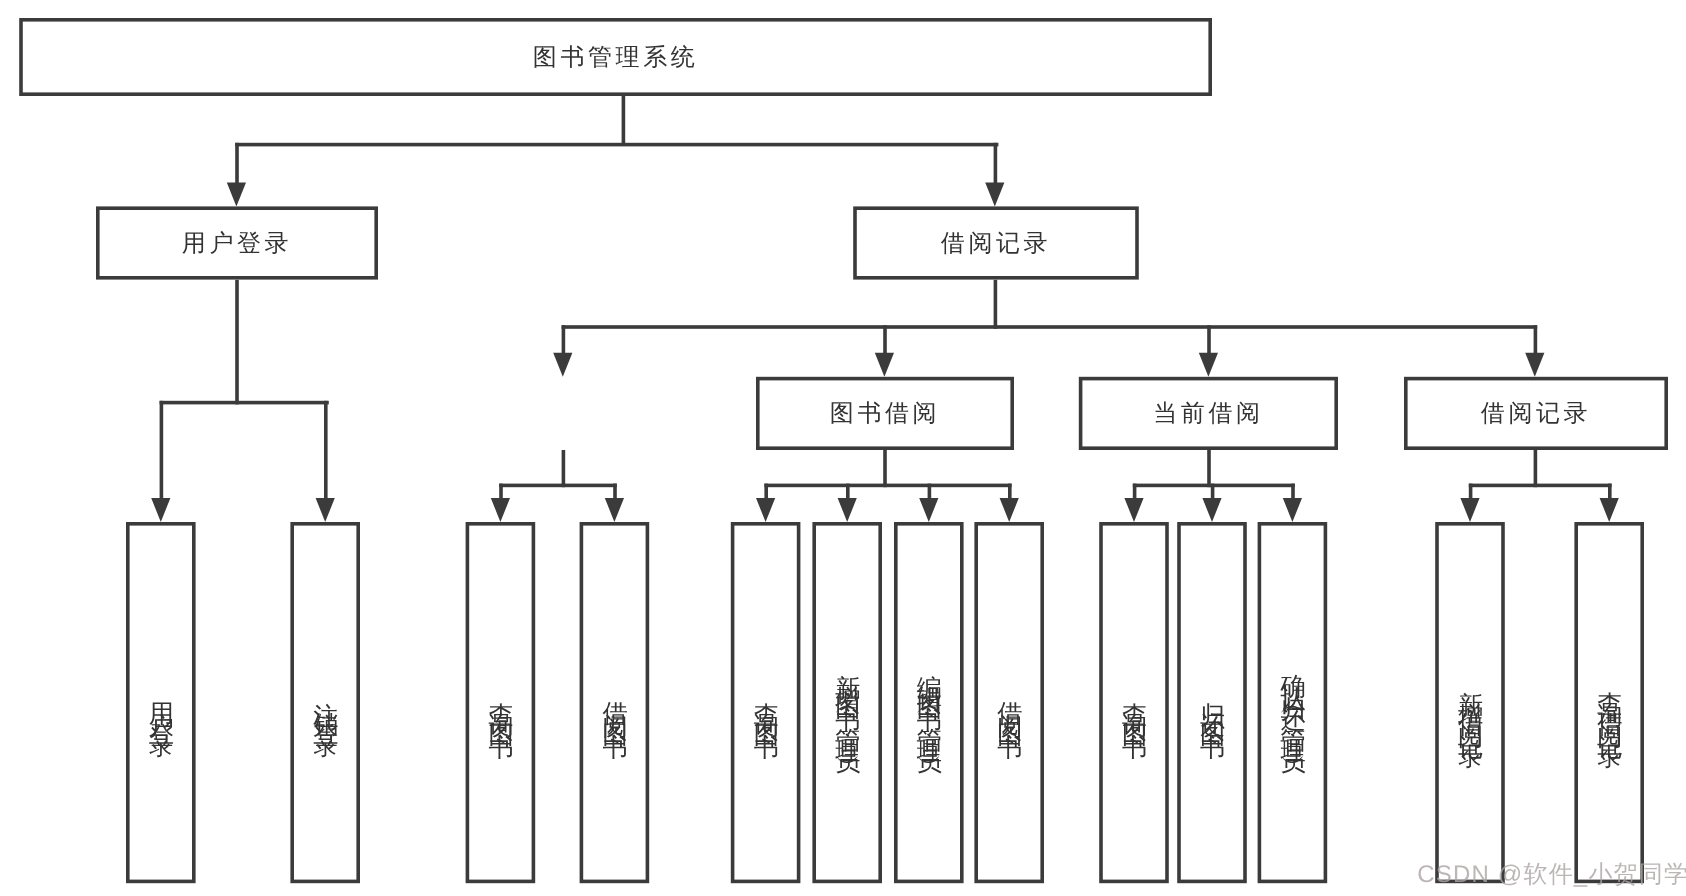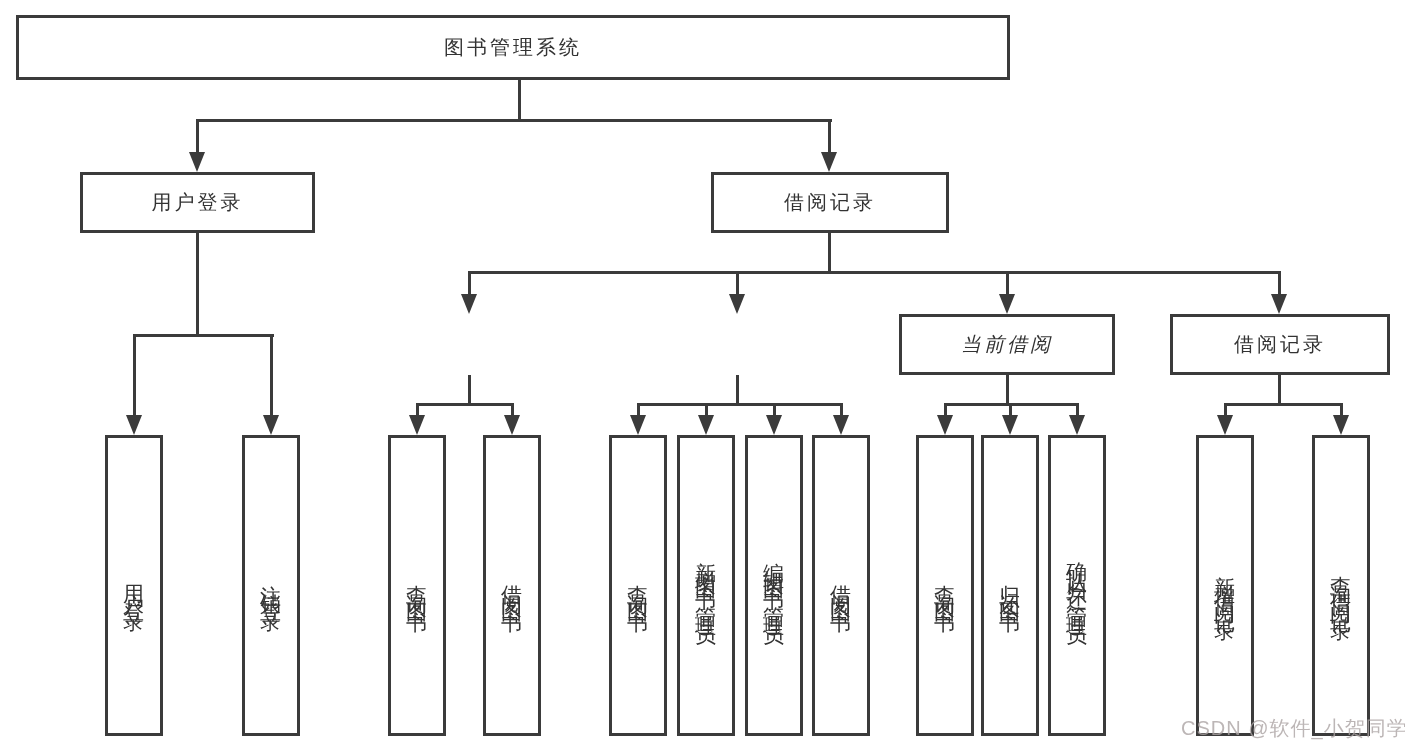--- a/index.html
+++ b/index.html
@@ -63,21 +63,22 @@
   <div class="hline" style="left:468px; top:271px; width:813px;"></div>
   <div class="vline" style="left:468px;  top:271px; height:26px;"></div>
   <div class="arrow" style="left:461px;  top:294px;"></div>
   <div class="vline" style="left:736px;  top:271px; height:26px;"></div>
   <div class="arrow" style="left:729px;  top:294px;"></div>
   <div class="vline" style="left:1006px; top:271px; height:26px;"></div>
   <div class="arrow" style="left:999px;  top:294px;"></div>
   <div class="vline" style="left:1278px; top:271px; height:26px;"></div>
   <div class="arrow" style="left:1271px; top:294px;"></div>
 
-  <div class="box" style="left:899px; top:314px; width:216px; height:61px;font-style:italic;">当前借阅</div>
+  <div class="box" style="left:630px; top:314px; width:215px; height:61px;">图书借阅</div>
+  <div class="box" style="left:899px; top:314px; width:216px; height:61px;">当前借阅</div>
   <div class="box" style="left:1170px; top:314px; width:220px; height:61px;">借阅记录</div>
 
   <div class="vline" style="left:468px; top:375px; height:31px;"></div>
   <div class="hline" style="left:416px; top:403px; width:98px;"></div>
   <div class="vline" style="left:416px; top:403px; height:14px;"></div>
   <div class="arrow" style="left:409px; top:415px;"></div>
   <div class="vline" style="left:511px; top:403px; height:14px;"></div>
   <div class="arrow" style="left:504px; top:415px;"></div>
 
   <div class="box vbox" style="left:388px; top:435px; width:58px; height:301px;">查询图书</div>

